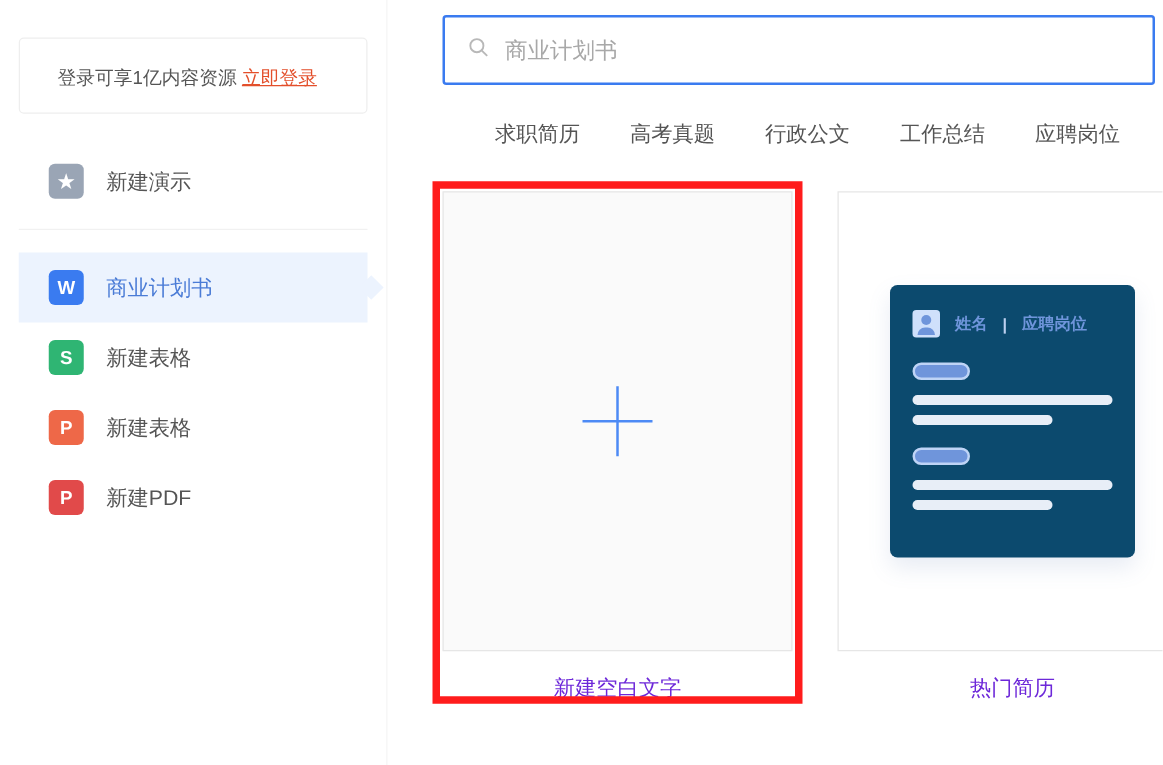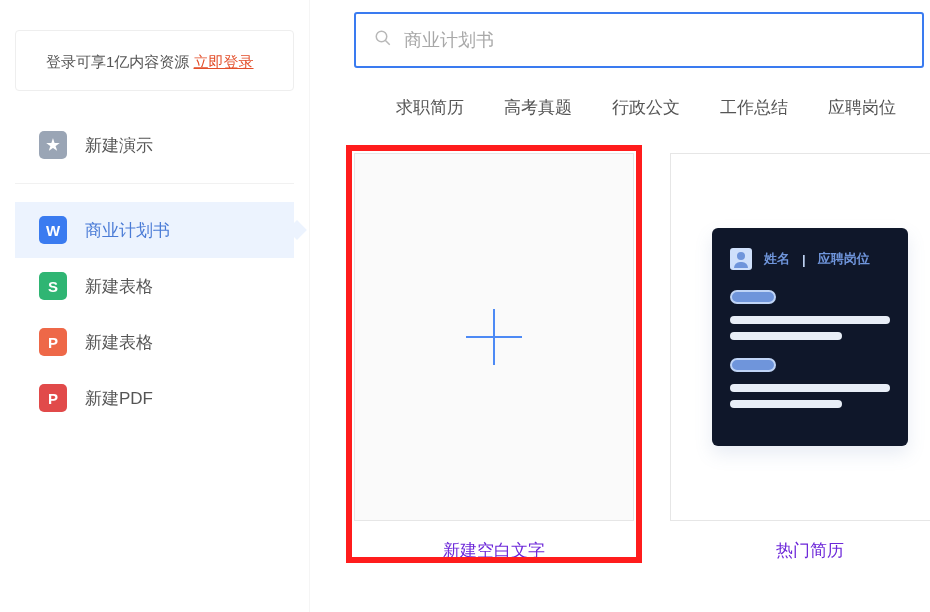--- a/index.html
+++ b/index.html
@@ -139,21 +139,21 @@
 
   
   .resume-card {
     background:#fff;
     display:flex; align-items:center; justify-content:center;
   }
   .resume-doc{
     width: 196px;
     box-shadow: 0 8px 18px rgba(100,130,180,.15);
     border-radius: 6px;
-    background:#0f172a;
+    background:#0c4a6e;
     padding:20px 18px;
   }
   .resume-head{
     display:flex; align-items:center; gap:12px;
     color:#6f95db; font-size:13px; font-weight:600;
     margin-bottom:20px;
   }
   .resume-avatar{
     width:22px; height:22px; background:#cfe0fb; border-radius:3px; position:relative;
   }

